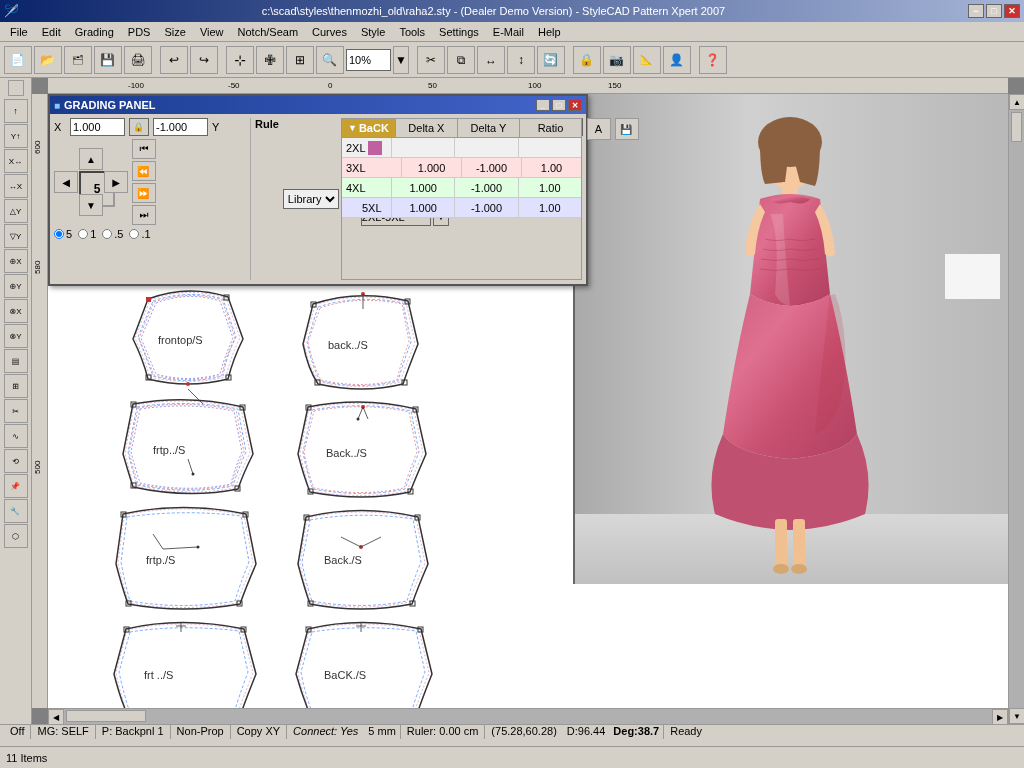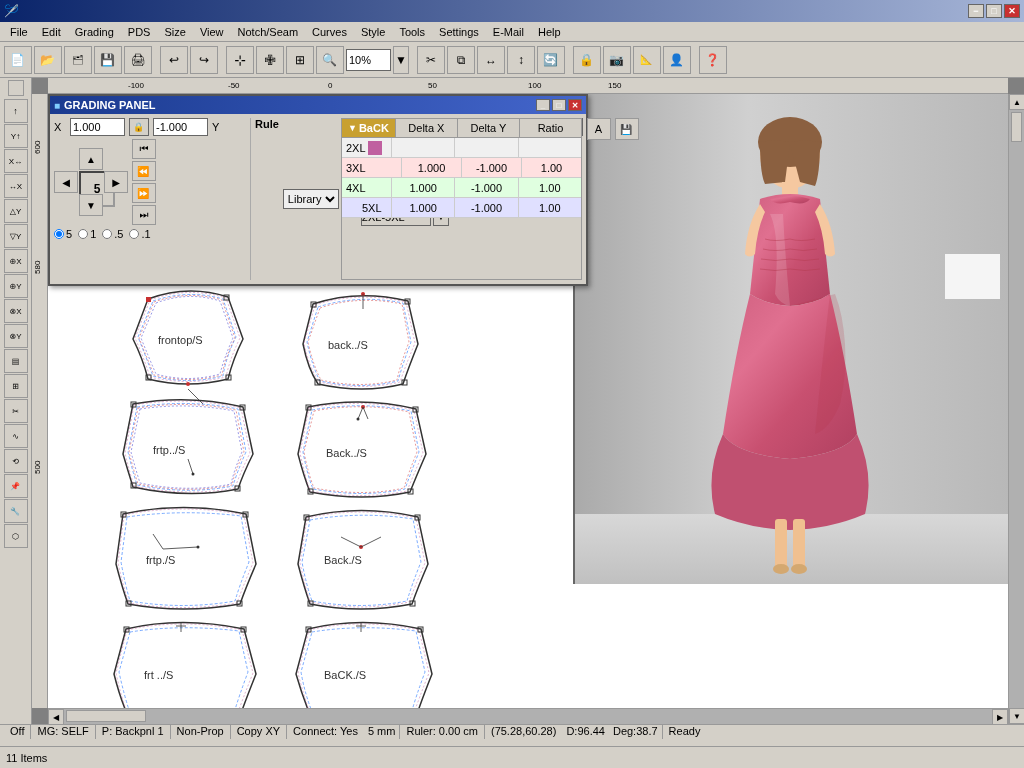--- a/index.html
+++ b/index.html
@@ -239,20 +239,21 @@
     
     #pattern-svg { position: absolute; top: 0; left: 0; }
     input[type=checkbox] { width: 12px; height: 12px; }
     input[type=radio] { width: 12px; height: 12px; }
   </style>
 </head>
 <body>
 
 <div id="title-bar">
   <span style="font-size:12px;">🪡</span>
+  <span style="font-size:11px; font-weight:normal;">c:\scad\styles\thenmozhi_old\raha2.sty - (Dealer Demo Version) - StyleCAD Pattern Xpert 2007</span>
   <div class="win-btns">
     <div class="win-btn">−</div>
     <div class="win-btn">□</div>
     <div class="win-btn" style="background:#c83030; color:white;">✕</div>
   </div>
 </div>
 
 <div id="menu-bar">
   <span class="menu-item">File</span>
   <span class="menu-item">Edit</span>
@@ -705,27 +706,27 @@
   <span style="padding:0 6px;">Off</span>
   <div style="width:1px;height:14px;background:#999;"></div>
   <span style="padding:0 6px;">MG: SELF</span>
   <div style="width:1px;height:14px;background:#999;"></div>
   <span style="padding:0 6px;">P: Backpnl 1</span>
   <div style="width:1px;height:14px;background:#999;"></div>
   <span style="padding:0 6px;">Non-Prop</span>
   <div style="width:1px;height:14px;background:#999;"></div>
   <span style="padding:0 6px;">Copy XY</span>
   <div style="width:1px;height:14px;background:#999;"></div>
-  <span style="padding:0 6px;">Connect: Yes</span>
+  <span style="padding:0 6px;font-style:italic;">Connect: Yes</span>
   <span style="padding:0 4px;">5 mm</span>
   <div style="width:1px;height:14px;background:#999;"></div>
   <span style="padding:0 6px;">Ruler: 0.00 cm</span>
   <div style="width:1px;height:14px;background:#999;"></div>
   <span style="padding:0 6px;">(75.28,60.28)</span>
   <span style="padding:0 4px;">D:96.44</span>
-  <span style="padding:0 4px;">Deg:38.7</span>
+  <span style="padding:0 4px;font-weight:bold;">Deg:38.7</span>
   <div style="width:1px;height:14px;background:#999;"></div>
   <span style="padding:0 6px;">Ready</span>
 </div>
 
 <div id="bottom-bar" style="background:#d4d0c8;border-top:1px solid #999;height:22px;display:flex;align-items:center;padding:0 6px;font-size:11px;">
   <span>11 Items</span>
 </div>
 
 </body></html>

